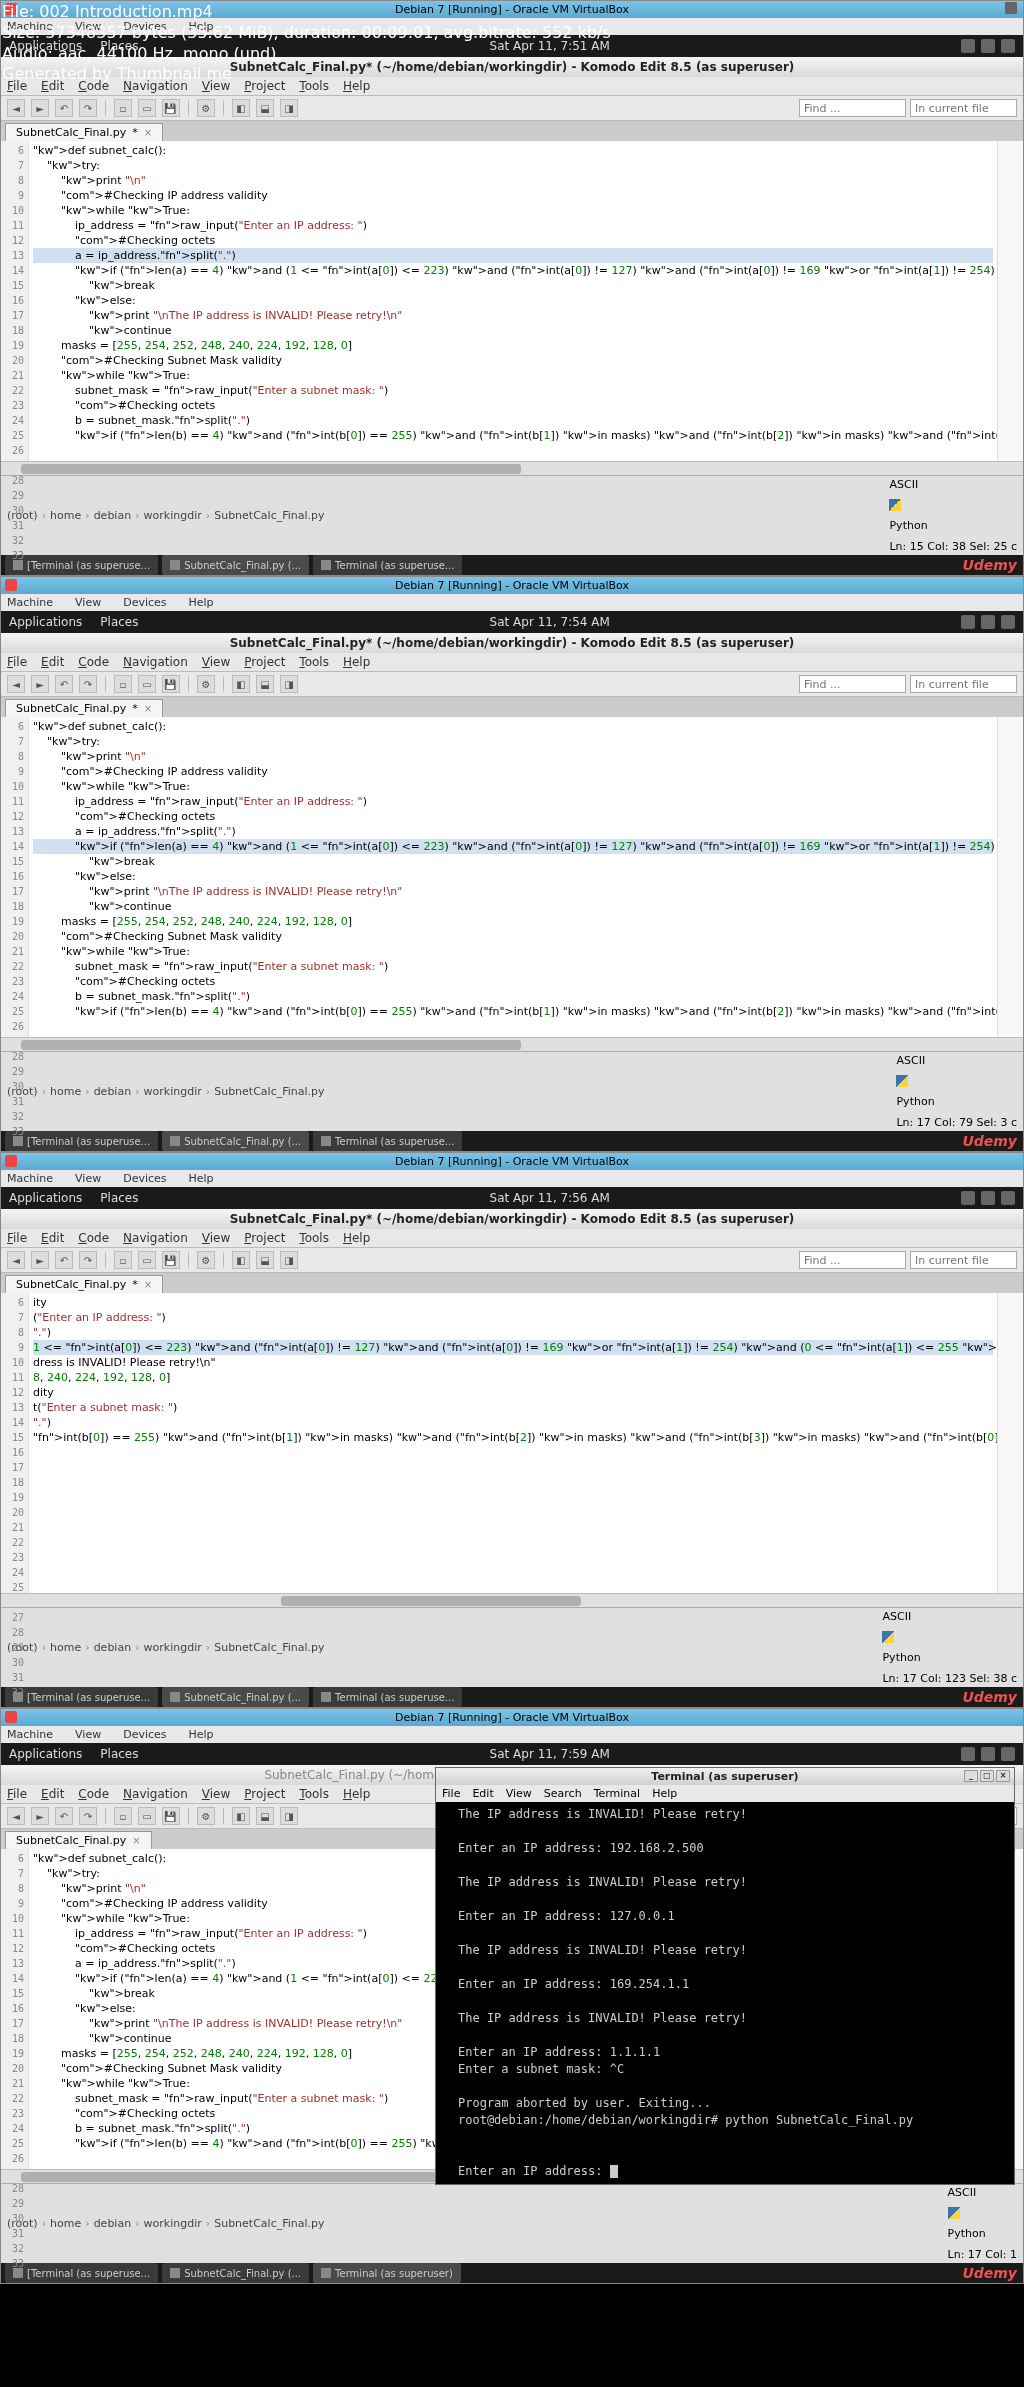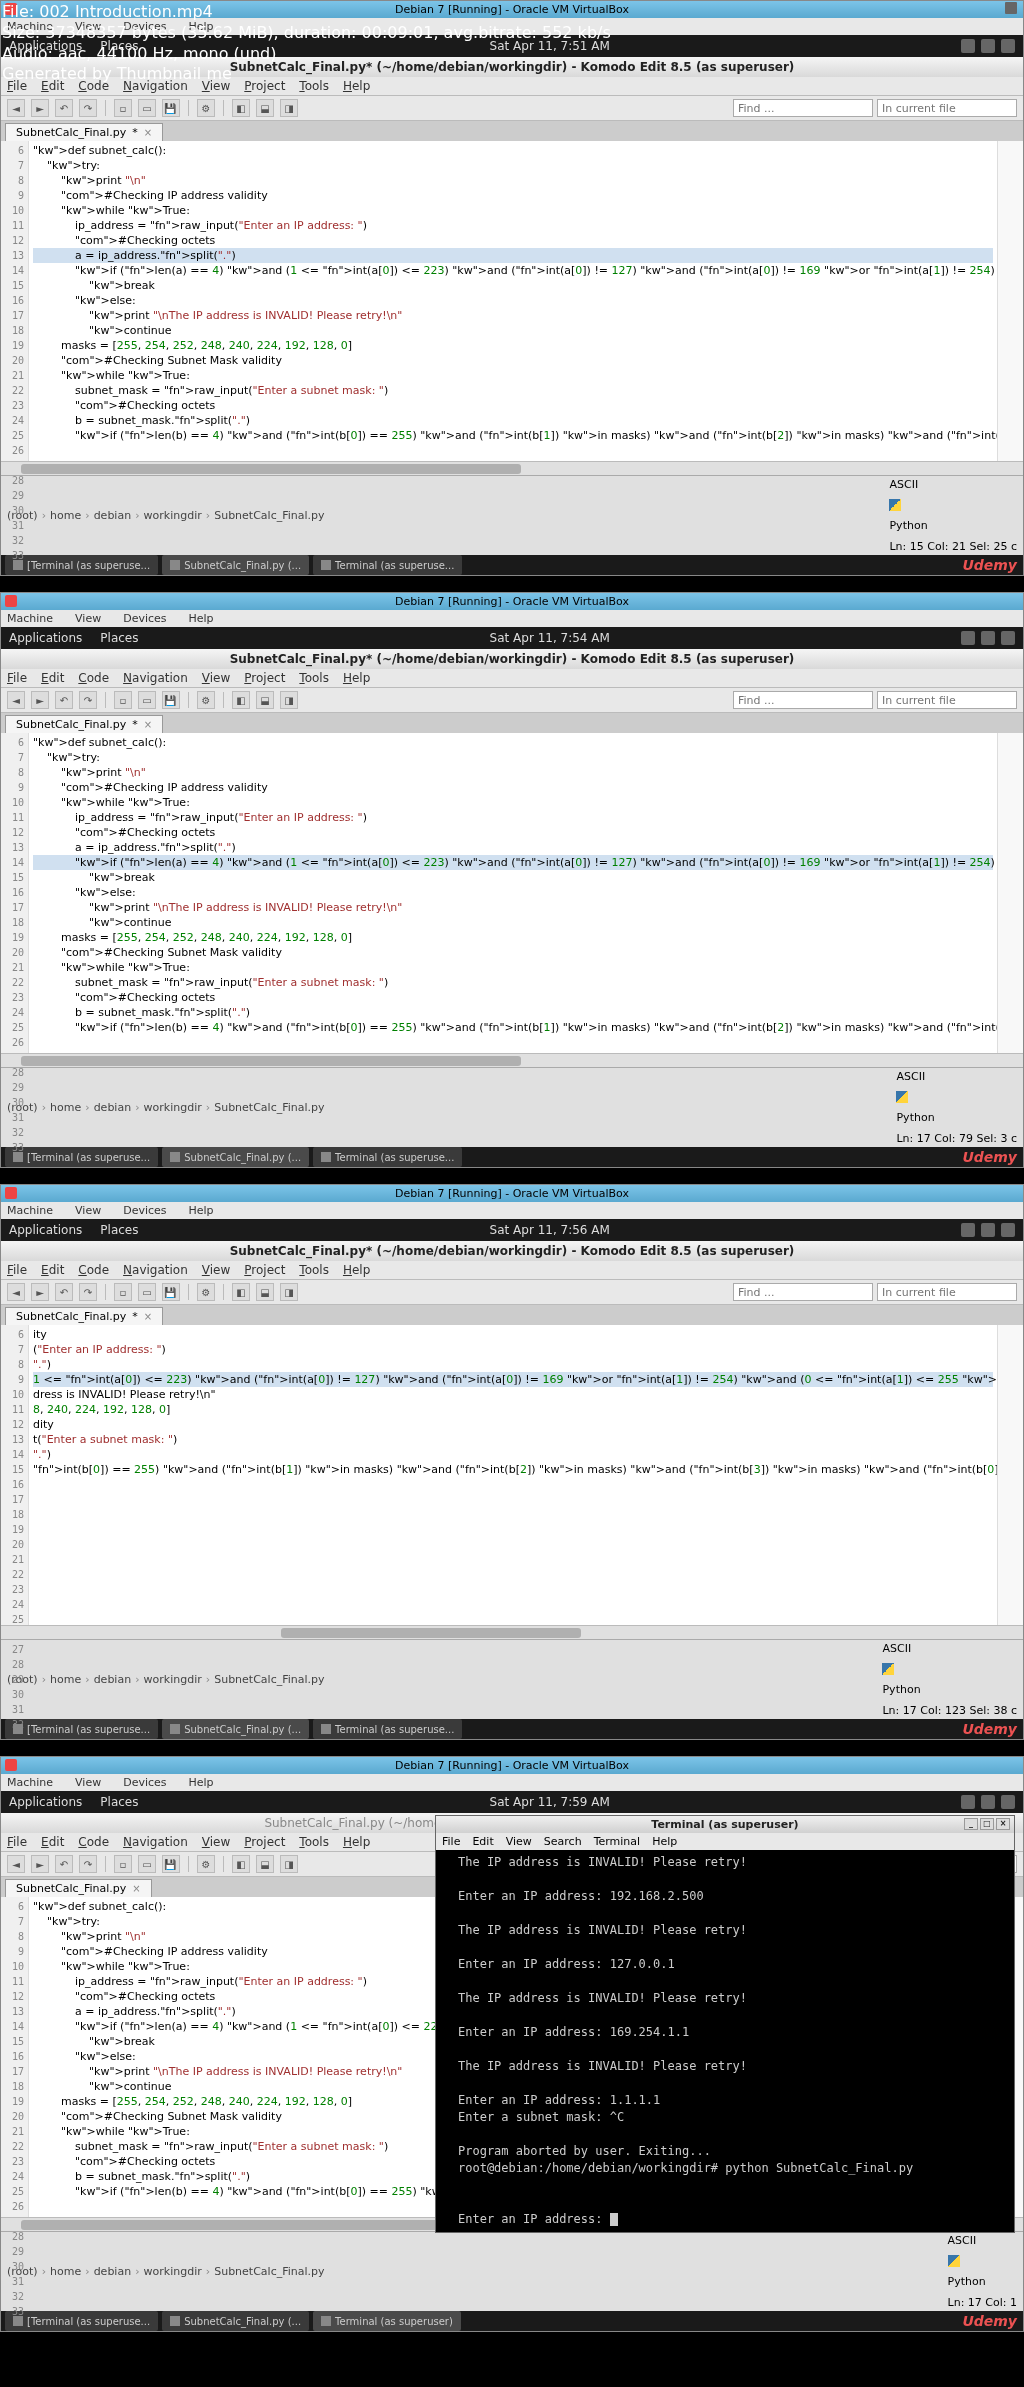--- a/index.html
+++ b/index.html
@@ -1,38 +1,38 @@
 <!DOCTYPE html>
 <html><head>
 <meta charset="utf-8">
 <style>
 * { margin: 0; padding: 0; box-sizing: border-box; font-family: "DejaVu Sans", Arial, sans-serif; }
 body { background: #000; color: #000; width: 1024px; }
 .overlay-text { position: absolute; top: 0; left: 0; color: #fff; font-size: 16px; font-family: monospace; z-index: 100; line-height: 1.3; padding: 2px; }
 .stack { position: relative; }
-.frame { position: relative; background: #d6d6d6; border: 1px solid #888; margin-bottom: 16px; }
+.frame { position: relative; background: #d6d6d6; border: 1px solid #888; margin-bottom: 0; }
 .vbox-title { background: linear-gradient(#7cc4e8, #5aa9d0); color: #000; font-size: 11px; text-align: center; padding: 2px 0; position: relative; }
 .vbox-icon { position: absolute; left: 4px; top: 2px; width: 12px; height: 12px; background: #e44; border-radius: 2px; }
 .gnome-menubar { background: #e8e8e8; font-size: 11px; padding: 2px 6px; display: flex; gap: 22px; }
 .gnome-menubar span { color: #333; }
 .gnome-bar { background: #1a1a1a; color: #ddd; font-size: 12px; display: flex; align-items: center; padding: 3px 8px; height: 22px; }
 .gnome-bar .left { display: flex; gap: 18px; }
 .gnome-bar .center { flex: 1; text-align: center; }
 .gnome-bar .right { display: flex; gap: 6px; align-items: center; }
 .tray-icon { width: 14px; height: 14px; background: #666; border-radius: 2px; }
 .komodo-title { background: linear-gradient(#f5f5f5, #d9d9d9); color: #222; font-size: 12px; text-align: center; padding: 3px 10px; font-weight: bold; }
 .komodo-title.inactive { color: #888; font-weight: normal; }
 .komodo-menu { background: #e8e8e8; font-size: 12px; padding: 2px 6px; display: flex; gap: 14px; border-bottom: 1px solid #bbb; }
 .komodo-menu span { color: #333; }
 .komodo-menu span u { text-decoration: underline; }
 .toolbar { background: #e8e8e8; padding: 3px 6px; display: flex; align-items: center; gap: 6px; border-bottom: 1px solid #bbb; }
 .tbtn { width: 18px; height: 18px; background: #ddd; border: 1px solid #bbb; display: inline-flex; align-items: center; justify-content: center; font-size: 10px; color: #555; }
 .tsep { width: 1px; height: 16px; background: #bbb; margin: 0 2px; }
 .find-wrap { margin-left: auto; display: flex; gap: 4px; }
-.find-input { width: 140px; height: 18px; font-size: 11px; border: 1px solid #aaa; padding: 0 4px; background: #fff; color: #888; }
+.find-input { width: 107px; height: 18px; font-size: 11px; border: 1px solid #aaa; padding: 0 4px; background: #fff; color: #888; }
 .tab-bar { background: #ccc; padding: 2px 4px 0; display: flex; }
 .tab { background: #f5f5f5; border: 1px solid #999; border-bottom: none; padding: 2px 10px; font-size: 11px; display: flex; align-items: center; gap: 6px; }
 .tab .close { color: #888; font-size: 10px; }
 .editor-wrap { display: flex; background: #fff; height: 320px; position: relative; }
 .gutter { width: 28px; background: #f0f0f0; border-right: 1px solid #ddd; font-size: 10px; color: #888; text-align: right; padding: 2px 4px 2px 0; font-family: monospace; line-height: 15px; }
 .code { flex: 1; font-family: monospace; font-size: 11px; padding: 2px 4px; line-height: 15px; white-space: pre; overflow: hidden; position: relative; }
 .code .str { color: #a03030; }
 .code .num { color: #008000; }
 .code .hl { background: #d0e0f0; }
 .minimap { width: 26px; background: #f8f8f8; border-left: 1px solid #ddd; font-size: 2px; line-height: 2px; color: #333; overflow: hidden; padding: 1px; }
@@ -154,21 +154,21 @@
       <span>debian</span>
           <span class="sep">›</span>
       <span>workingdir</span>
           <span class="sep">›</span>
       <span>SubnetCalc_Final.py</span>
     </div>
     <div class="status-right">
       <span>ASCII</span>
       <span class="py-icon"></span>
       <span>Python</span>
-      <span>Ln: 15 Col: 21    Sel: 25 c</span>
+      <span>Ln: 15 Col: 38    Sel: 25 c</span>
     </div>
   </div>
   <div class="taskbar">
     <div class="task">
           <span class="task-icon"></span>
           <span>[Terminal (as superuse...</span>
         </div>
     <div class="task active">
           <span class="task-icon"></span>
           <span>SubnetCalc_Final.py (...</span>

